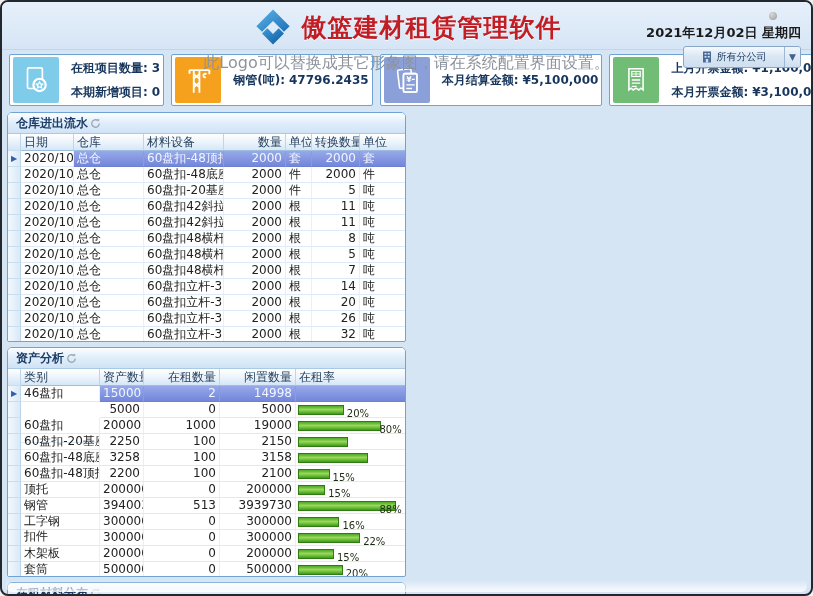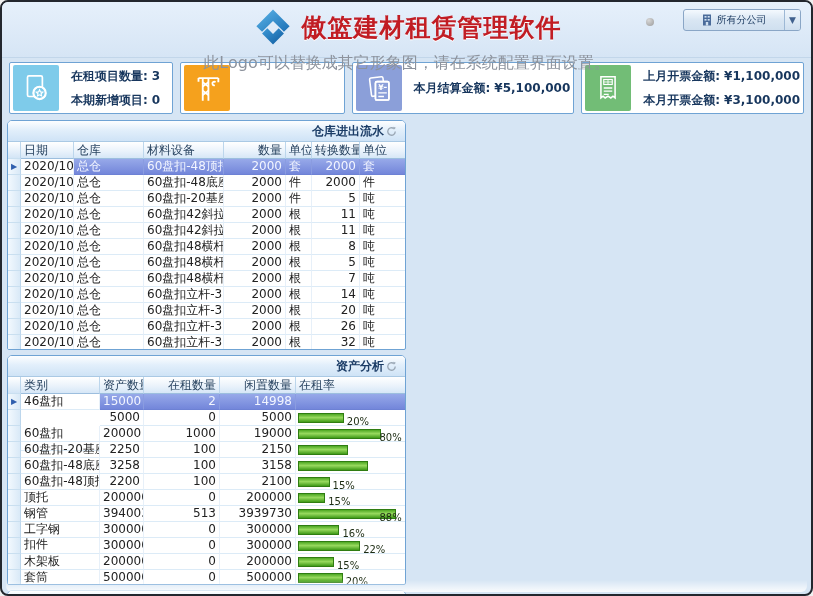--- a/index.html
+++ b/index.html
@@ -8,21 +8,21 @@
   .window {
     position:relative; width:813px; height:596px; overflow:hidden;
     background:#d6e5f4; border:2px solid #23272e; border-radius:8px;
   }
   .window::after{
     content:""; position:absolute; left:4px; right:4px; bottom:2px; height:12px;
     background:linear-gradient(180deg,rgba(255,255,255,0),rgba(255,255,255,.85));
     border-radius:0 0 6px 6px; pointer-events:none;
   }
   
-  .hdr { position:relative; height:56px; background:linear-gradient(180deg,#e6f0fb,#d6e5f5); border-bottom:1px solid #c2d6ea; }
+  .hdr { position:relative; height:48px; background:linear-gradient(180deg,#e6f0fb,#d6e5f5); border-bottom:1px solid #c2d6ea; }
   .hdr-center { position:absolute; left:0; right:0; top:0; text-align:center; }
   .brand { display:inline-flex; align-items:center; gap:8px; margin-top:4px; }
   .app-title { font-size:25px; font-weight:bold; color:#c11d24; letter-spacing:1px; text-shadow:0 1px 0 #fff; }
   .logo-note { font-size:16px; color:#8d939d; margin-top:1px; }
   .hdr-right { position:absolute; right:10px; top:3px; text-align:right; }
   .dot { display:inline-block; width:8px; height:8px; border-radius:50%;
          background:radial-gradient(circle at 35% 30%, #d8d8d8, #9a9a9a); margin-right:24px;}
   .date { font-size:13px; font-weight:bold; color:#1a1a1a; margin-top:0px; }
   .combo { margin-top:4px; display:inline-flex; align-items:stretch; height:22px; width:118px;
            border:1px solid #8aa6c6; border-radius:3px; overflow:hidden;
@@ -36,21 +36,21 @@
   .card { flex:1; background:#fff; border:1px solid #6fa3d4; border-radius:2px; display:flex; align-items:center; padding:3px; }
   .card-icon { width:46px; height:46px; border-radius:2px; display:flex; align-items:center; justify-content:center; flex:0 0 46px; }
   .card-lines { flex:1; padding-left:12px; display:flex; flex-direction:column; justify-content:center; gap:7px; }
   .card-line { font-size:12px; font-weight:bold; color:#17365d; white-space:nowrap; }
   .card-line .val { margin-left:4px; }
   
   .grid { display:flex; flex-wrap:wrap; gap:5px; padding:2px 5px; }
   .panel { width:399px; background:#fff; border:1px solid #6fa3d4; border-radius:5px 5px 2px 2px; overflow:hidden; }
   .panel.top { height:230px; }
   .panel.bottom { height:216px; }
-  .ptitle { height:21px; display:flex; align-items:center; justify-content:flex-end; padding:0 6px 0 8px;
+  .ptitle { height:21px; display:flex; align-items:center; justify-content:flex-start; padding:0 6px 0 8px;
             background:linear-gradient(180deg,#fdfeff,#e2effb 45%,#cfe3f6);
             border-bottom:1px solid #aac9e4; }
   .ptitle span { font-size:12px; font-weight:bold; color:#1b3c66; }
   .refresh { width:15px; height:15px; cursor:pointer; display:flex; align-items:center; justify-content:center; }
   
   .tbl { font-size:12px; color:#222; }
   .trow { display:flex; height:16px; line-height:15px; }
   .trow.thead { height:17px; line-height:16px;
     background:linear-gradient(180deg,#ffffff,#e9f2fb 55%,#d3e5f6); }
   .tcell { padding:0 3px; white-space:nowrap; overflow:hidden; border-right:1px solid #e7f0f9; border-bottom:1px solid #dcebf7; }
@@ -90,20 +90,21 @@
             <path d="M24 4 L43 23 L36.5 29.5 L24 17 L11.5 29.5 L5 23 Z" fill="url(#lg1)"></path>
             <path d="M11.5 31.5 L24 44 L36.5 31.5 L30.5 25.5 L24 32 L17.5 25.5 Z" fill="url(#lg2)"></path>
           </svg>
         </span>
         <span class="app-title">傲篮建材租赁管理软件</span>
       </div>
       <div class="logo-note">此Logo可以替换成其它形象图，请在系统配置界面设置。</div>
     </div>
     <div class="hdr-right">
       <span class="dot"></span>
+      <div class="date">2021年12月02日 星期四</div>
       <div class="combo">
         <div class="combo-main">
           <span>
             <svg width="10" height="12" viewBox="0 0 10 12">
                 <rect x="1" y="0.5" width="8" height="11" fill="#4a6b9a"></rect>
                 <rect x="2.5" y="2" width="2" height="1.6" fill="#cfe0f0"></rect>
                 <rect x="5.7" y="2" width="2" height="1.6" fill="#cfe0f0"></rect>
                 <rect x="2.5" y="5" width="2" height="1.6" fill="#cfe0f0"></rect>
                 <rect x="5.7" y="5" width="2" height="1.6" fill="#cfe0f0"></rect>
                 <rect x="3.8" y="8" width="2.4" height="3.5" fill="#cfe0f0"></rect>
@@ -136,20 +137,23 @@
         <svg width="34" height="34" viewBox="0 0 48 48" fill="none" stroke="#fff" stroke-width="2.6">
           <path d="M18 42 V10"></path>
             <path d="M26 42 V10"></path>
           <path d="M18 16 L26 22 M26 16 L18 22 M18 28 L26 34 M26 28 L18 34"></path>
           <path d="M12 10 H40"></path>
             <path d="M40 10 V16"></path>
             <path d="M12 10 V15"></path>
           <path d="M36 16 a2.5 2.5 0 1 0 -1 4"></path>
         </svg>
       </div>
+      <div class="card-lines">
+        <div class="card-line"><span>钢管(吨):</span><span class="val">47796.2435</span></div>
+      </div>
     </div>
     <div class="card">
       <div class="card-icon" style="background:#8b9fd9">
         <svg width="34" height="34" viewBox="0 0 48 48" fill="none" stroke="#fff" stroke-width="2.2">
           <rect x="12" y="9" width="19" height="26" rx="2" transform="rotate(-7 21 22)"></rect>
           <rect x="19" y="15" width="19" height="26" rx="2" fill="#8b9fd9"></rect>
           <rect x="19" y="15" width="19" height="26" rx="2"></rect>
           <text x="23" y="27" font-size="11" fill="#fff" stroke="none" font-weight="bold">¥</text>
           <path d="M31 23 h4 M23 31 h12 M23 36 h8" stroke-width="1.8"></path>
         </svg>

